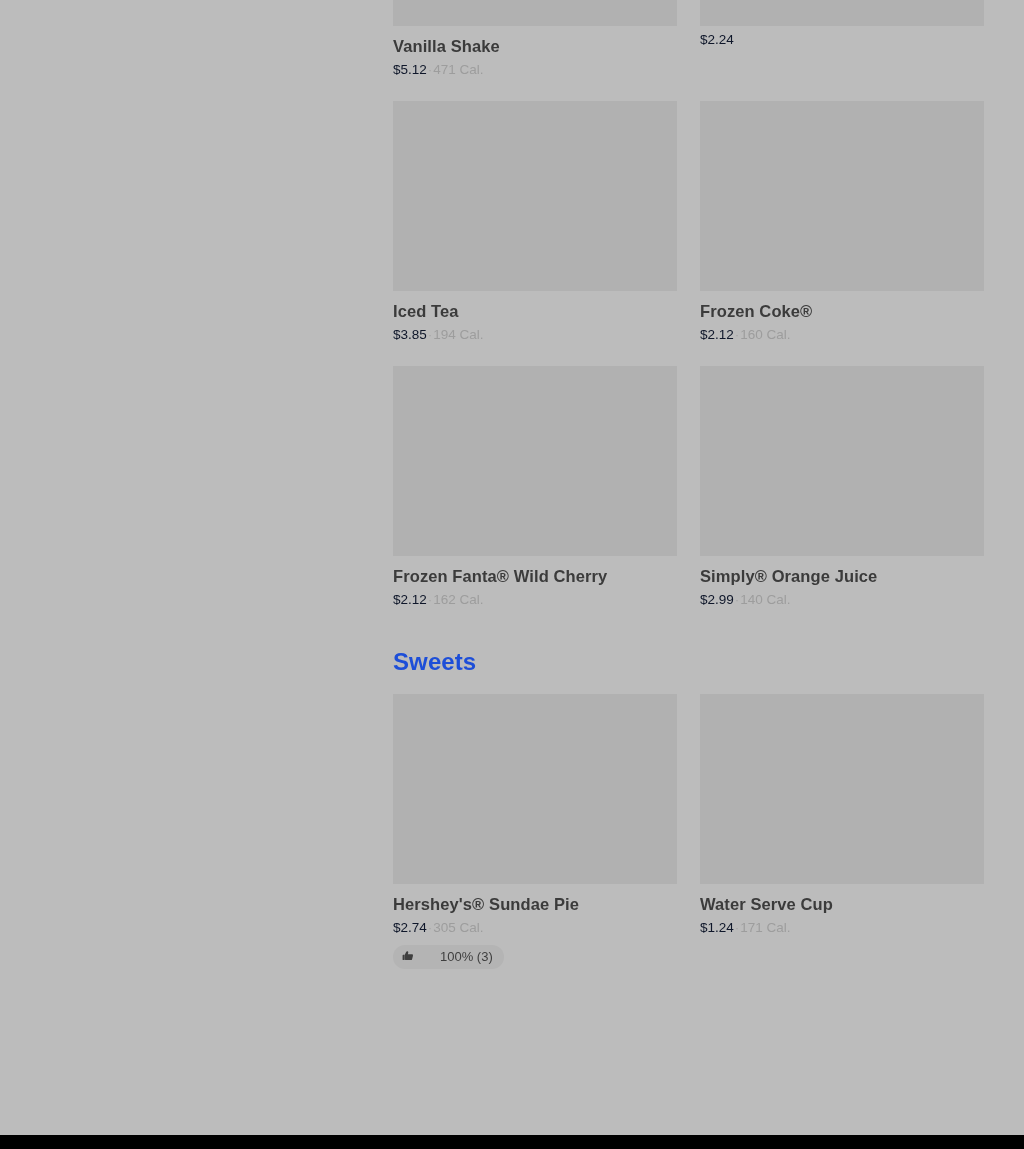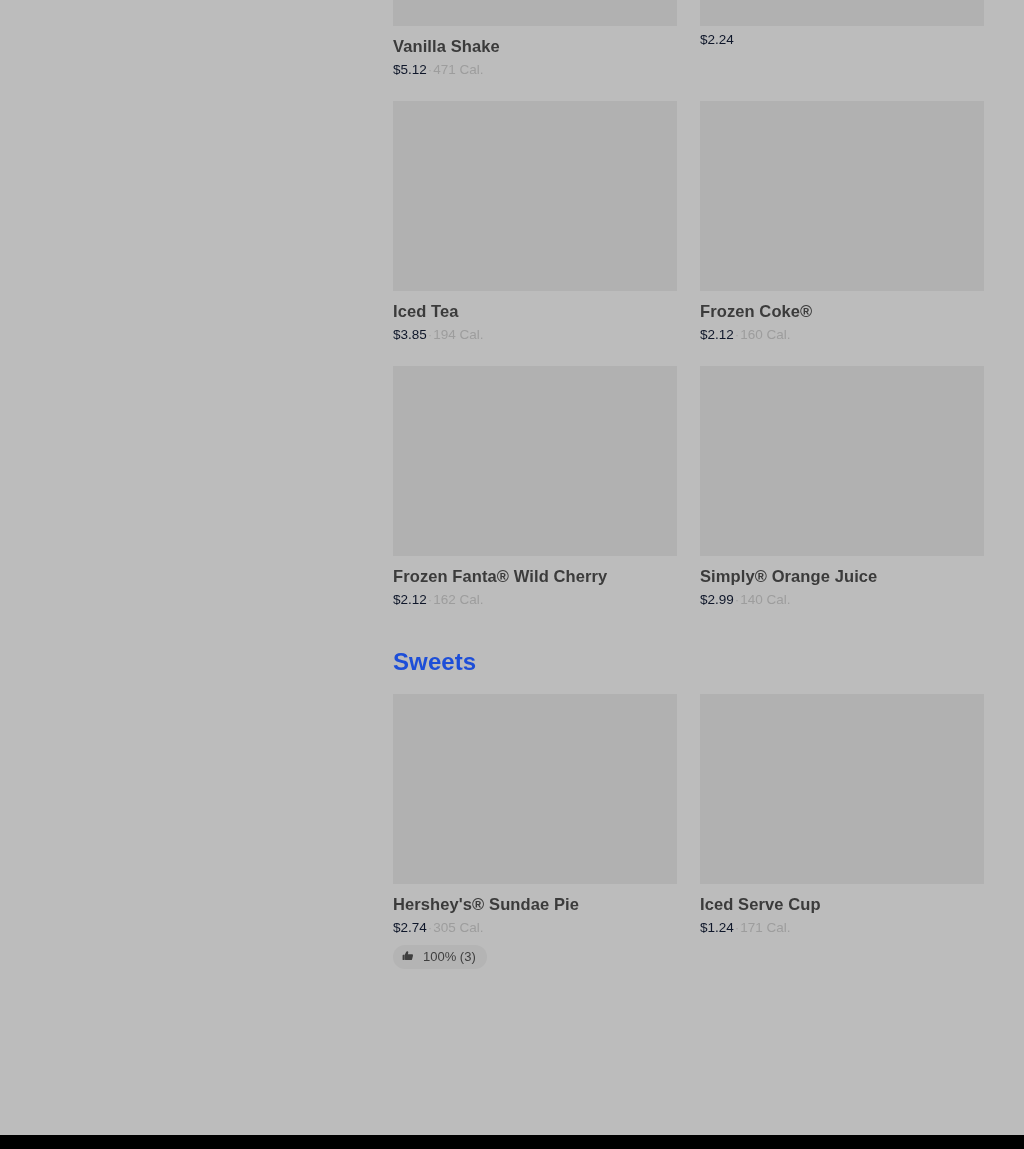--- a/index.html
+++ b/index.html
@@ -79,21 +79,21 @@
     color: #0f172a;
   }
 
   .card-meta .sep {
     color: #a5a5a5;
     padding: 0 1px;
   }
 
   .rating-badge {
     display: inline-flex;
-    gap: 7px;
+    gap: 24px;
     margin-top: 9px;
     padding: 4px 11px 4px 9px;
     background: #b4b4b4;
     border-radius: 13px;
     font-size: 13px;
     line-height: 16px;
     color: #3f3f3f;
   }
 
   .rating-badge .thumb-icon {
@@ -170,21 +170,21 @@
             <div class="card"><div class="card-thumb"></div><div class="card-title">Hershey's® Sundae Pie</div><div class="card-meta"><span class="price">$2.74</span><span class="sep">·</span><span>305 Cal.</span></div><div class="rating-badge">
                 <span class="thumb-icon">
                   <svg viewBox="0 0 24 24" aria-hidden="true">
                     <path d="M2 9h3.2l2.1-4.2A2 2 0 0 1 9.1 3.7l.6.3a2 2 0 0 1 1 2.3L10 9h6.8a2 2 0 0 1 2 2.5l-1.5 6a2 2 0 0 1-2 1.5H7a2 2 0 0 1-2-2V9zM2 10h2.5v9H2a1 1 0 0 1-1-1v-7a1 1 0 0 1 1-1z"></path>
                   </svg>
                 </span>
                 <span>100% (3)</span>
               </div></div>
             <div class="card">
               <div class="card-thumb"></div>
-              <div class="card-title">Iced Serve Cup</div>
+              <div class="card-title">Water Serve Cup</div>
               <div class="card-meta"><span class="price">$1.24</span><span class="sep">·</span><span>171 Cal.</span></div>
             </div>
           </div>
         </div>
       </div>
   </div>
 </div>
 
 <div id="bottom-bar"></div>
 

